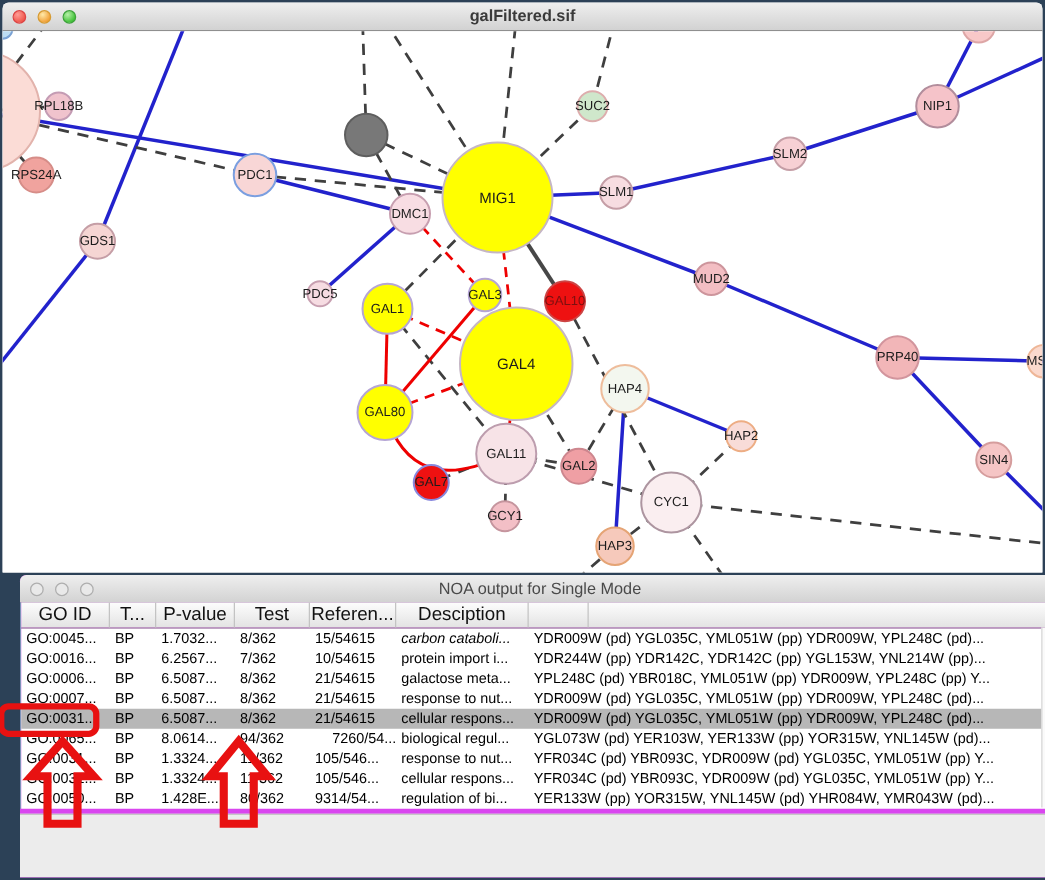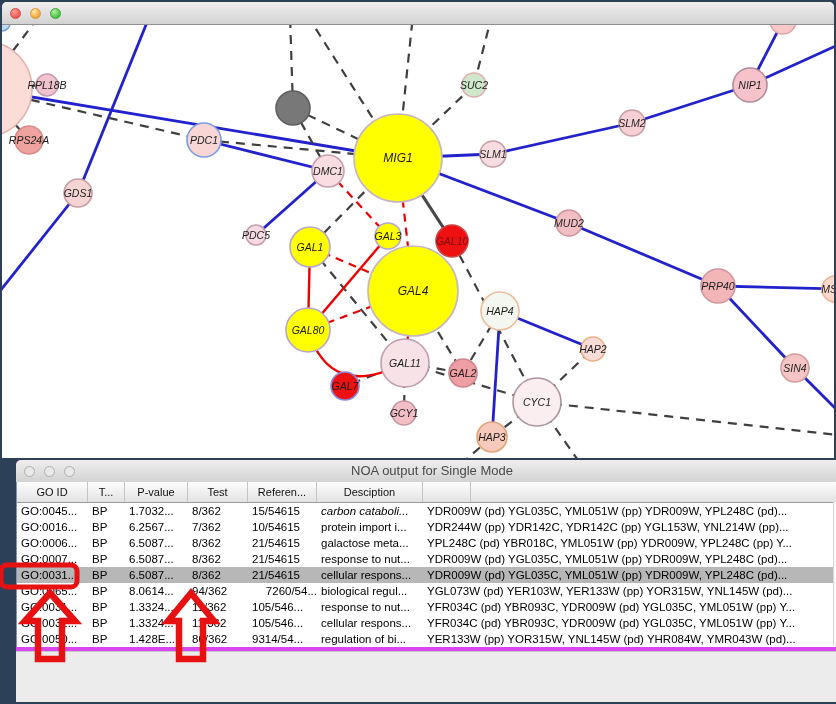--- a/index.html
+++ b/index.html
@@ -6,45 +6,46 @@
   body{width:836px;height:704px;background:#2c4157;font-family:"Liberation Sans",sans-serif;position:relative;overflow:hidden;}
   .window{position:absolute;left:2px;width:832px;background:#fff;border-radius:5px 5px 0 0;overflow:hidden;}
   .titlebar{height:22px;background:linear-gradient(#efefef,#d2d2d2);border-bottom:1px solid #8f8f8f;position:relative;}
   .titlebar .title{position:absolute;left:0;right:0;top:3px;text-align:center;font-size:13px;font-weight:bold;color:#3a3a3a;}
   .lights{position:absolute;left:8px;top:6px;display:flex;gap:9px;}
   .light{width:11px;height:11px;border-radius:50%;box-sizing:border-box;}
   .lt-red{background:radial-gradient(circle at 35% 30%,#ff9d96,#f05a4f 70%);border:1px solid #d44;}
   .lt-yellow{background:radial-gradient(circle at 35% 30%,#ffe9a8,#f6b question 50%,#f2a33c 70%);background:radial-gradient(circle at 35% 30%,#ffe9a8,#f2a33c 70%);border:1px solid #d79b32;}
   .lt-green{background:radial-gradient(circle at 35% 30%,#b6f0a8,#46c33c 70%);border:1px solid #3da33a;}
   .lt-gray{background:#e9e9e9;border:1px solid #aeaeae;}
-  #graph-canvas{position:relative;width:832px;height:434px;background:#fff;font-style:italic;}
+  #graph-canvas{position:relative;width:832px;height:434px;background:#fff;}
   #win2 .titlebar .title{font-weight:normal;color:#4a4a4a;}
   
   #table-wrap{position:absolute;left:0;top:22px;width:832px;border-left:1px solid #7d93b8;box-sizing:border-box;}
   #thead{display:flex;height:20px;background:linear-gradient(#fdfdfd,#e3e3e3);border-bottom:1px solid #9a9a9a;}
-  .th{font-size:11px;color:#111;text-align:center;line-height:20px;border-right:1px solid #c3c3c3;box-sizing:border-box;overflow:hidden;white-space:nowrap;}
+  .th{font-size:15px;color:#111;text-align:center;line-height:20px;border-right:1px solid #c3c3c3;box-sizing:border-box;overflow:hidden;white-space:nowrap;}
   #rows{background:#fff;}
   .tr{display:flex;height:16px;line-height:16px;white-space:nowrap;}
   .tr.sel{background:#b7b7b7;}
   .td{font-size:11.5px;color:#000;padding-left:4px;box-sizing:border-box;overflow:hidden;white-space:nowrap;}
   #scrollbar{position:absolute;top:20px;right:0;width:15px;height:144px;background:#fafafa;border-left:1px solid #d6d6d6;box-sizing:border-box;}
   #scroll-thumb{position:absolute;left:2px;top:2px;width:10px;height:33px;border-radius:6px;background:linear-gradient(90deg,#c9c9c9,#a8a8a8);border:1px solid #9a9a9a;box-sizing:border-box;}
   #bottom-panel{position:absolute;left:0;bottom:0;width:832px;height:50px;background:#ececec;border-top:1px solid #c6c6c6;}
   #annotations{position:absolute;left:0;top:0;width:836px;height:704px;pointer-events:none;z-index:50;}
 </style>
 </head>
 <body>
 
 <div class="window" id="win1" style="top:2px;height:456px;">
   <div class="titlebar">
     <div class="lights">
       <div class="light lt-red"></div>
       <div class="light lt-yellow"></div>
       <div class="light lt-green"></div>
     </div>
+    <div class="title">galFiltered.sif</div>
   </div>
   <div id="graph-canvas">
     <svg id="graph-svg" width="832" height="434">
         <g transform="translate(-2,-24)">
           <line x1="-16" y1="88" x2="398" y2="157" stroke="#2222cc" stroke-width="2.8"></line>
           <line x1="150" y1="14" x2="78" y2="192" stroke="#2222cc" stroke-width="2.8"></line>
           <line x1="78" y1="192" x2="0" y2="290" stroke="#2222cc" stroke-width="2.8"></line>
           <line x1="204" y1="139" x2="328" y2="170" stroke="#2222cc" stroke-width="2.8"></line>
           <line x1="328" y1="170" x2="256" y2="234" stroke="#2222cc" stroke-width="2.8"></line>
           <line x1="398" y1="157" x2="493" y2="153" stroke="#2222cc" stroke-width="2.8"></line>

